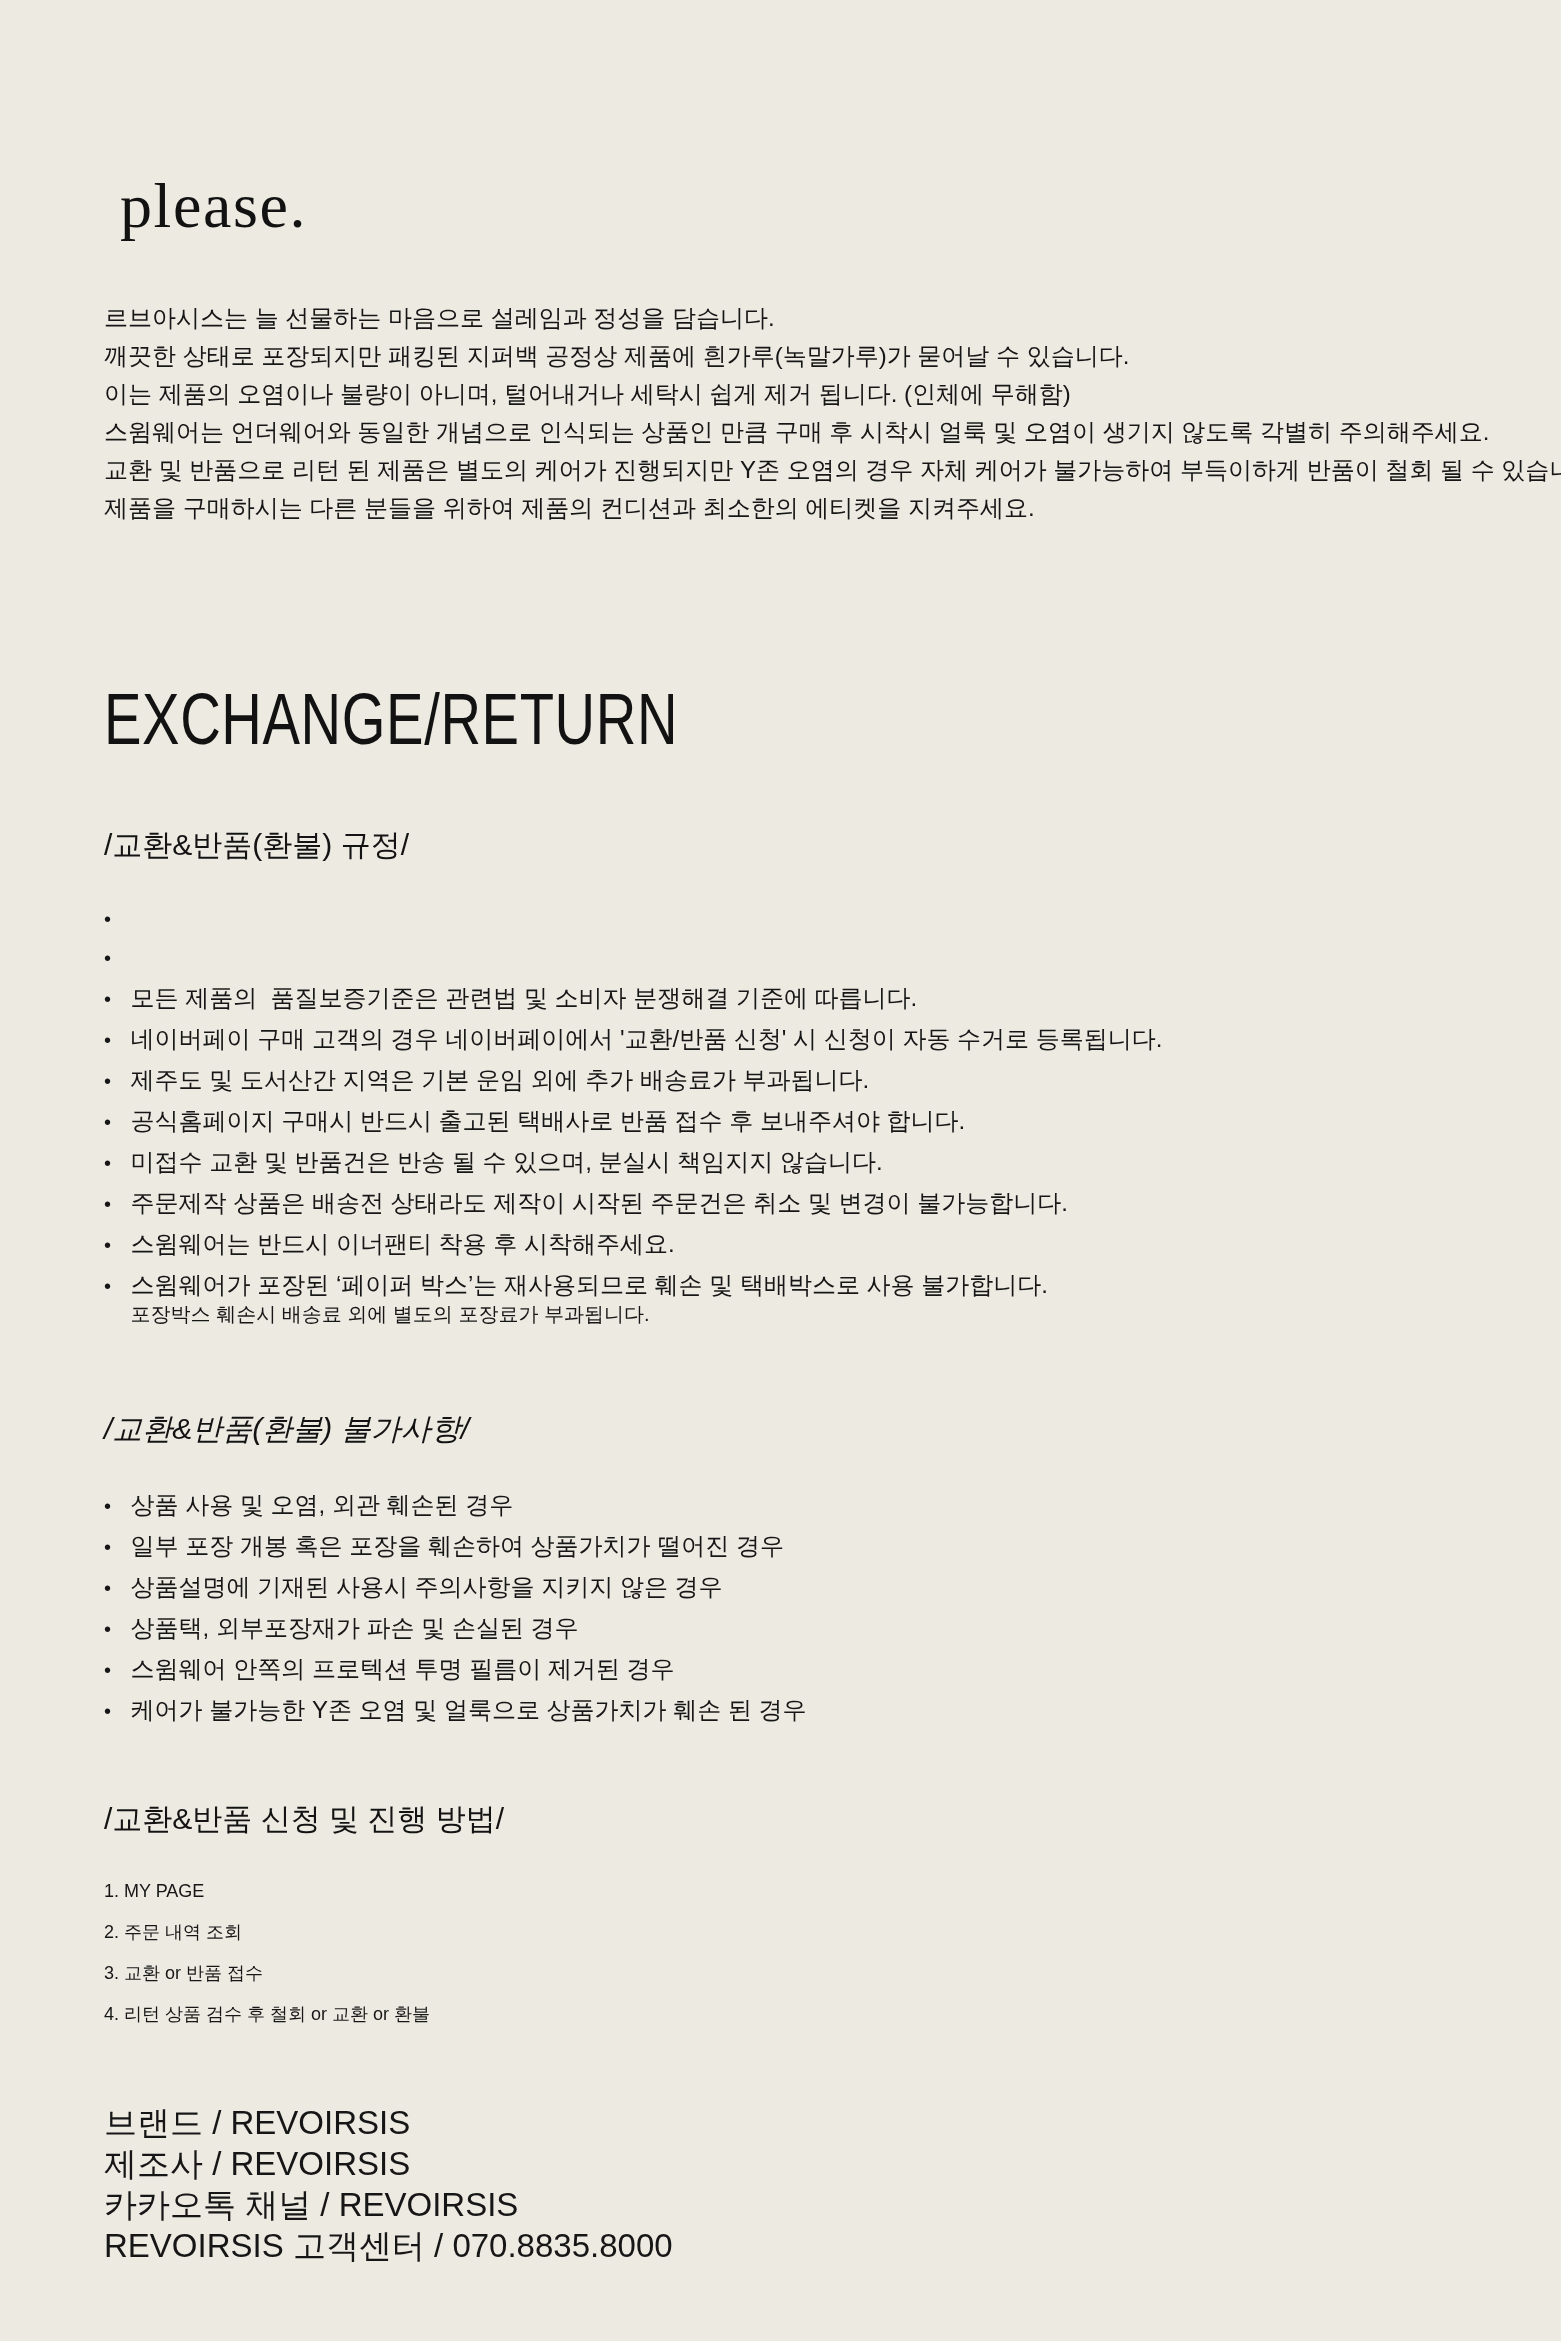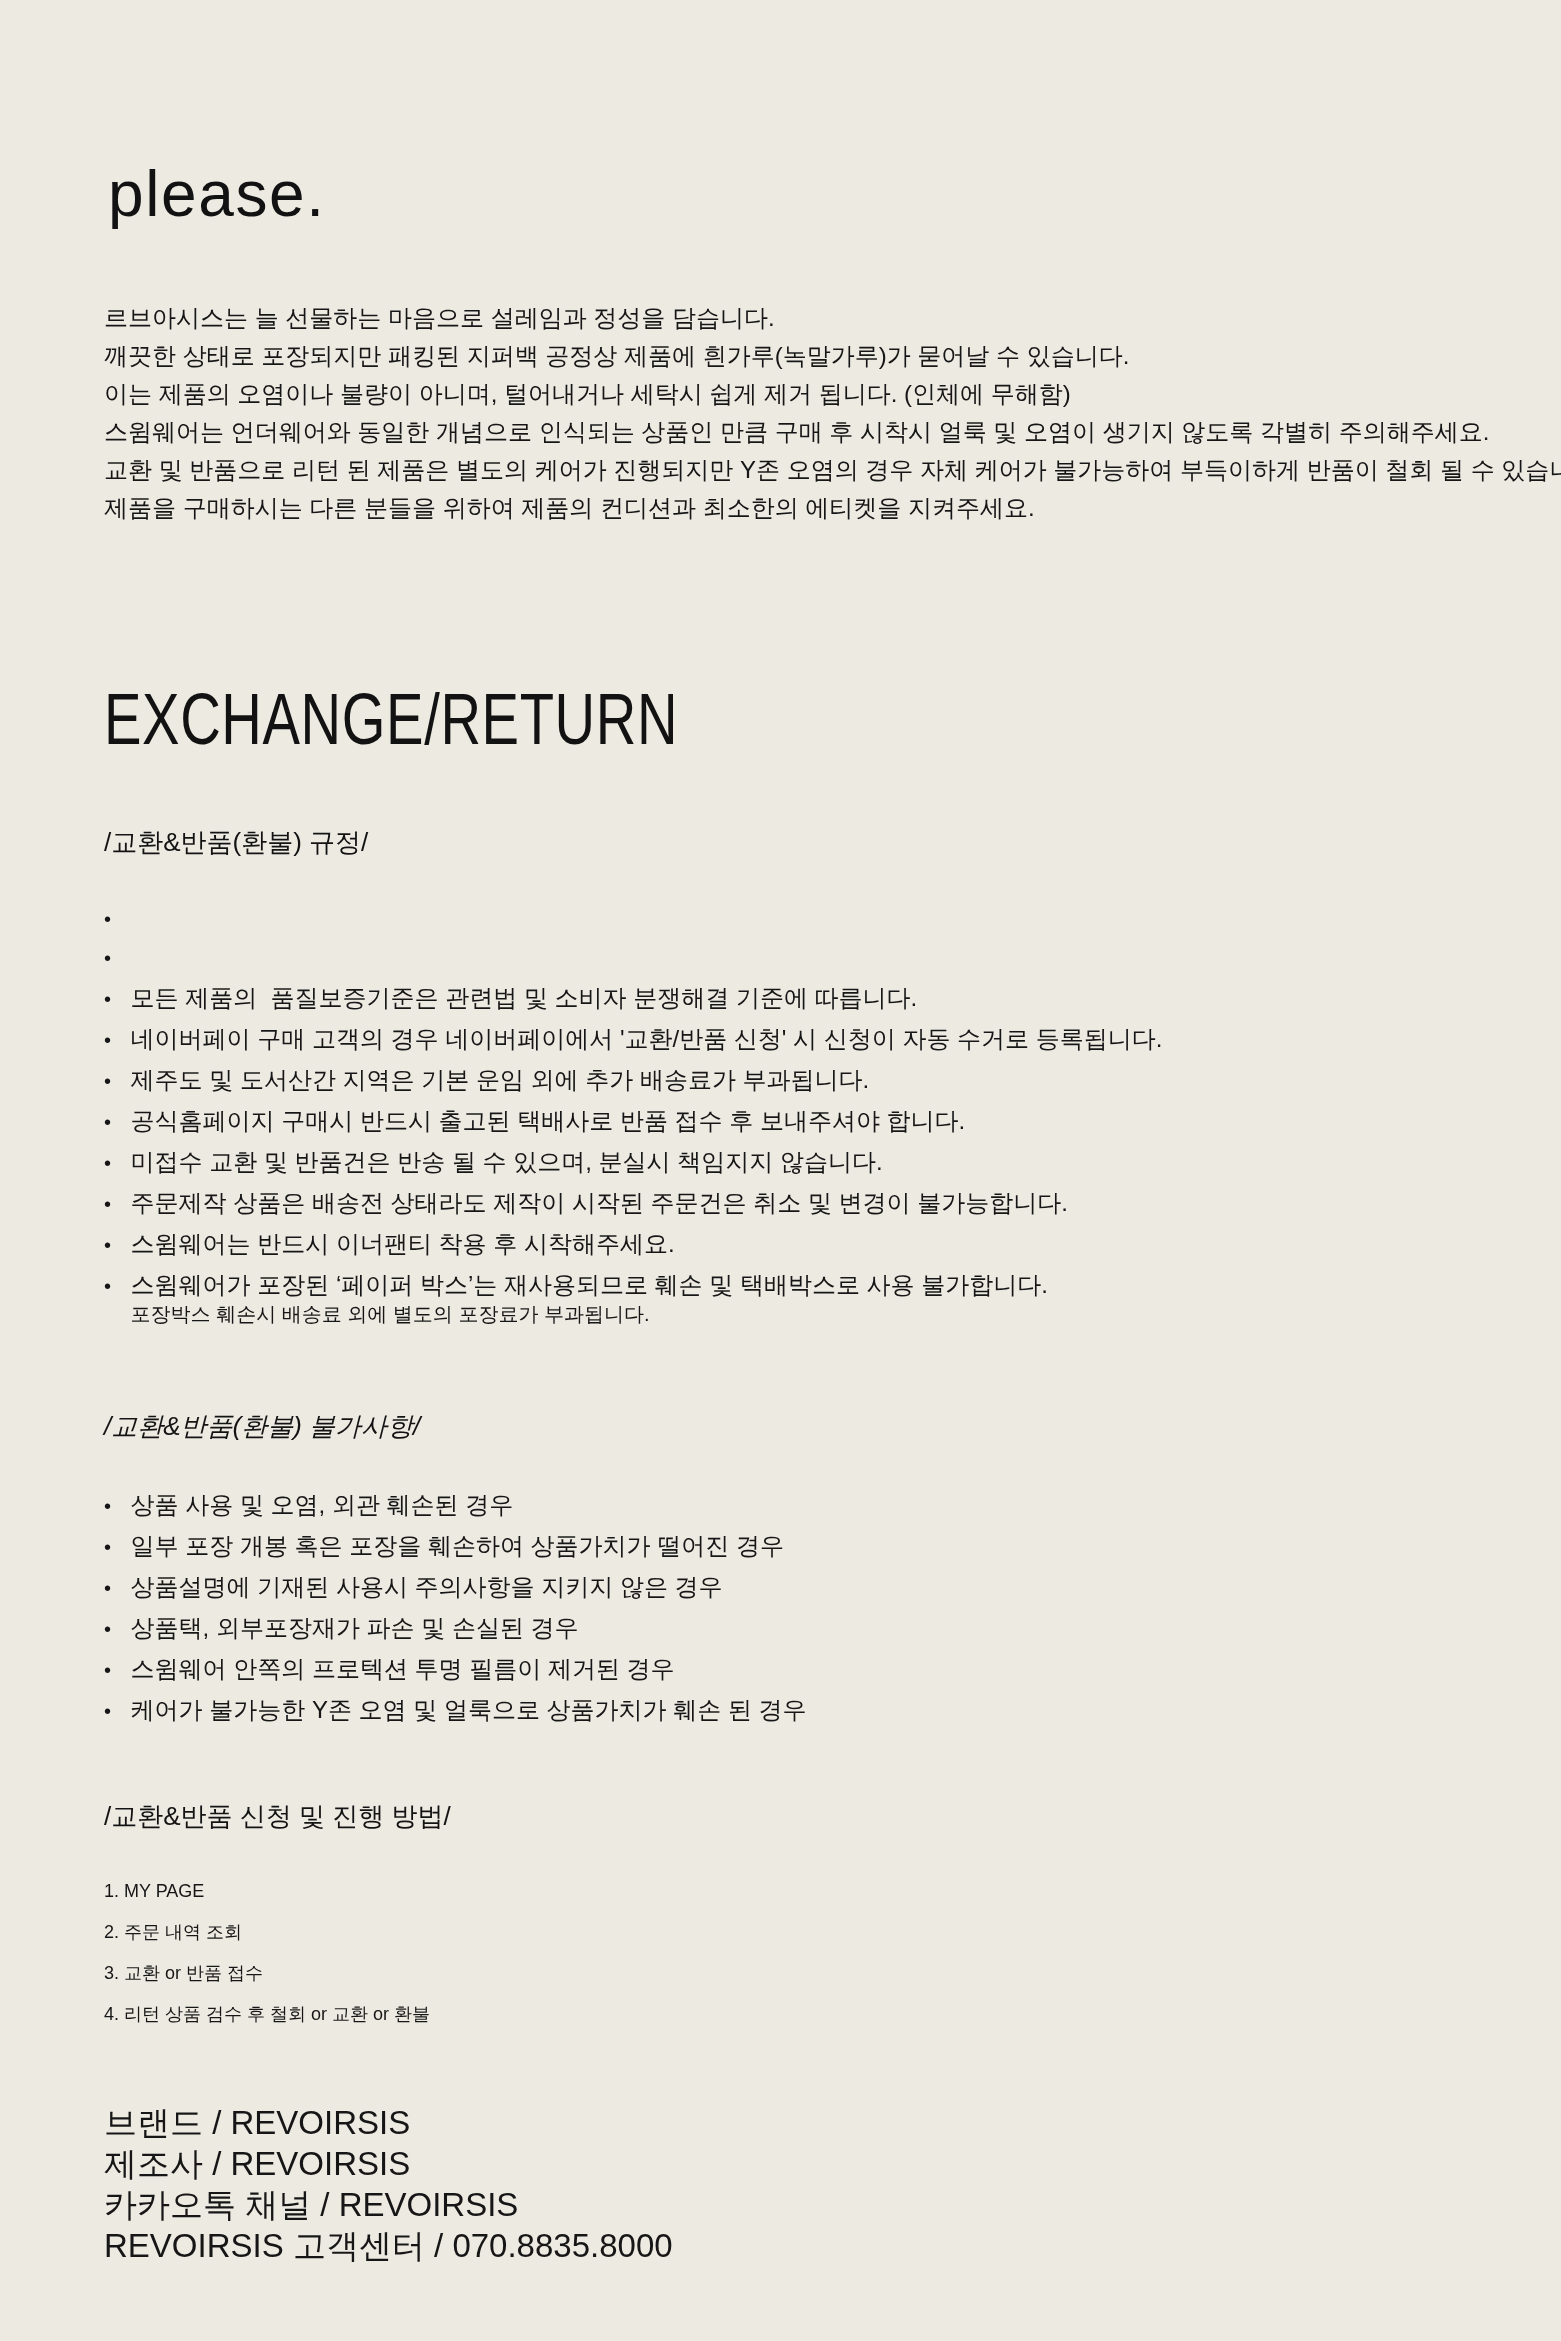--- a/index.html
+++ b/index.html
@@ -13,22 +13,22 @@
     height: 2342px;
     font-family: "Liberation Sans", "DejaVu Sans", sans-serif;
     color: #161616;
     overflow: hidden;
   }
   .abs { position: absolute; left: 104px; }
 
   
   #please-title {
     top: 153px;
-    margin: 4px;
-    font-family: Liberation Sans, sans-serif;
+    margin: 16px;
+    font-family: Liberation Serif, serif;
     font-weight: 400;
     font-size: 64px;
     letter-spacing: 1.6px;
     color: #121212;
     white-space: nowrap;
   }
 
   
   #intro-paragraph {
     top: 299px;
@@ -46,21 +46,21 @@
     font-size: 72px;
     letter-spacing: 0.8px;
     color: #121212;
     transform: scaleX(0.78);
     transform-origin: left top;
     white-space: nowrap;
   }
 
   
   .sec-heading {
-    font-size: 26px;
+    font-size: 30px;
     color: #131313;
     white-space: nowrap;
   }
   #rules-heading { top: 825px; }
   #restrictions-heading { top: 1409px; font-style: italic; }
   #procedure-heading { top: 1799px; }
 
   
   .blist {
     font-size: 24px;

